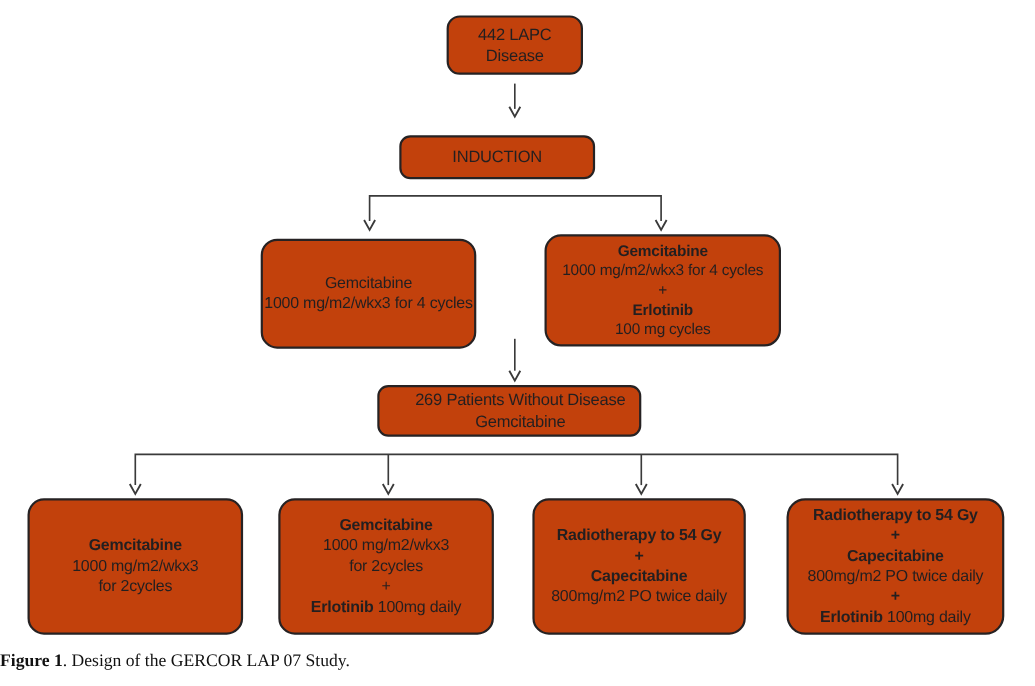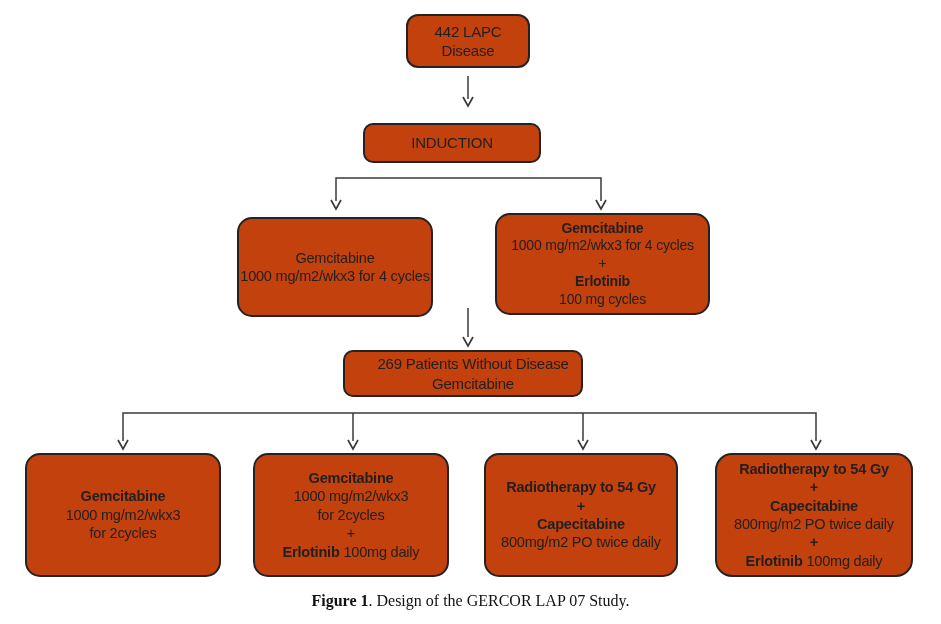--- a/index.html
+++ b/index.html
@@ -43,21 +43,20 @@
   .n-arm         { top: 453px; height: 124px; font-size: 14.5px; }
   .n-arm1 { left: 25px;  width: 196px; }
   .n-arm2 { left: 253px; width: 196px; }
   .n-arm3 { left: 484px; width: 194px; }
   .n-arm4 { left: 715px; width: 198px; border-radius: 17px; }
 
   .caption {
     position: absolute;
     left: 0; top: 592px;
     width: 100%;
-    text-align: center;
     font-family: "Liberation Serif", serif;
     font-size: 16px;
     color: #111111;
     letter-spacing: 0;
   }
 </style>
 </head>
 <body>
 
 <div class="stage">

